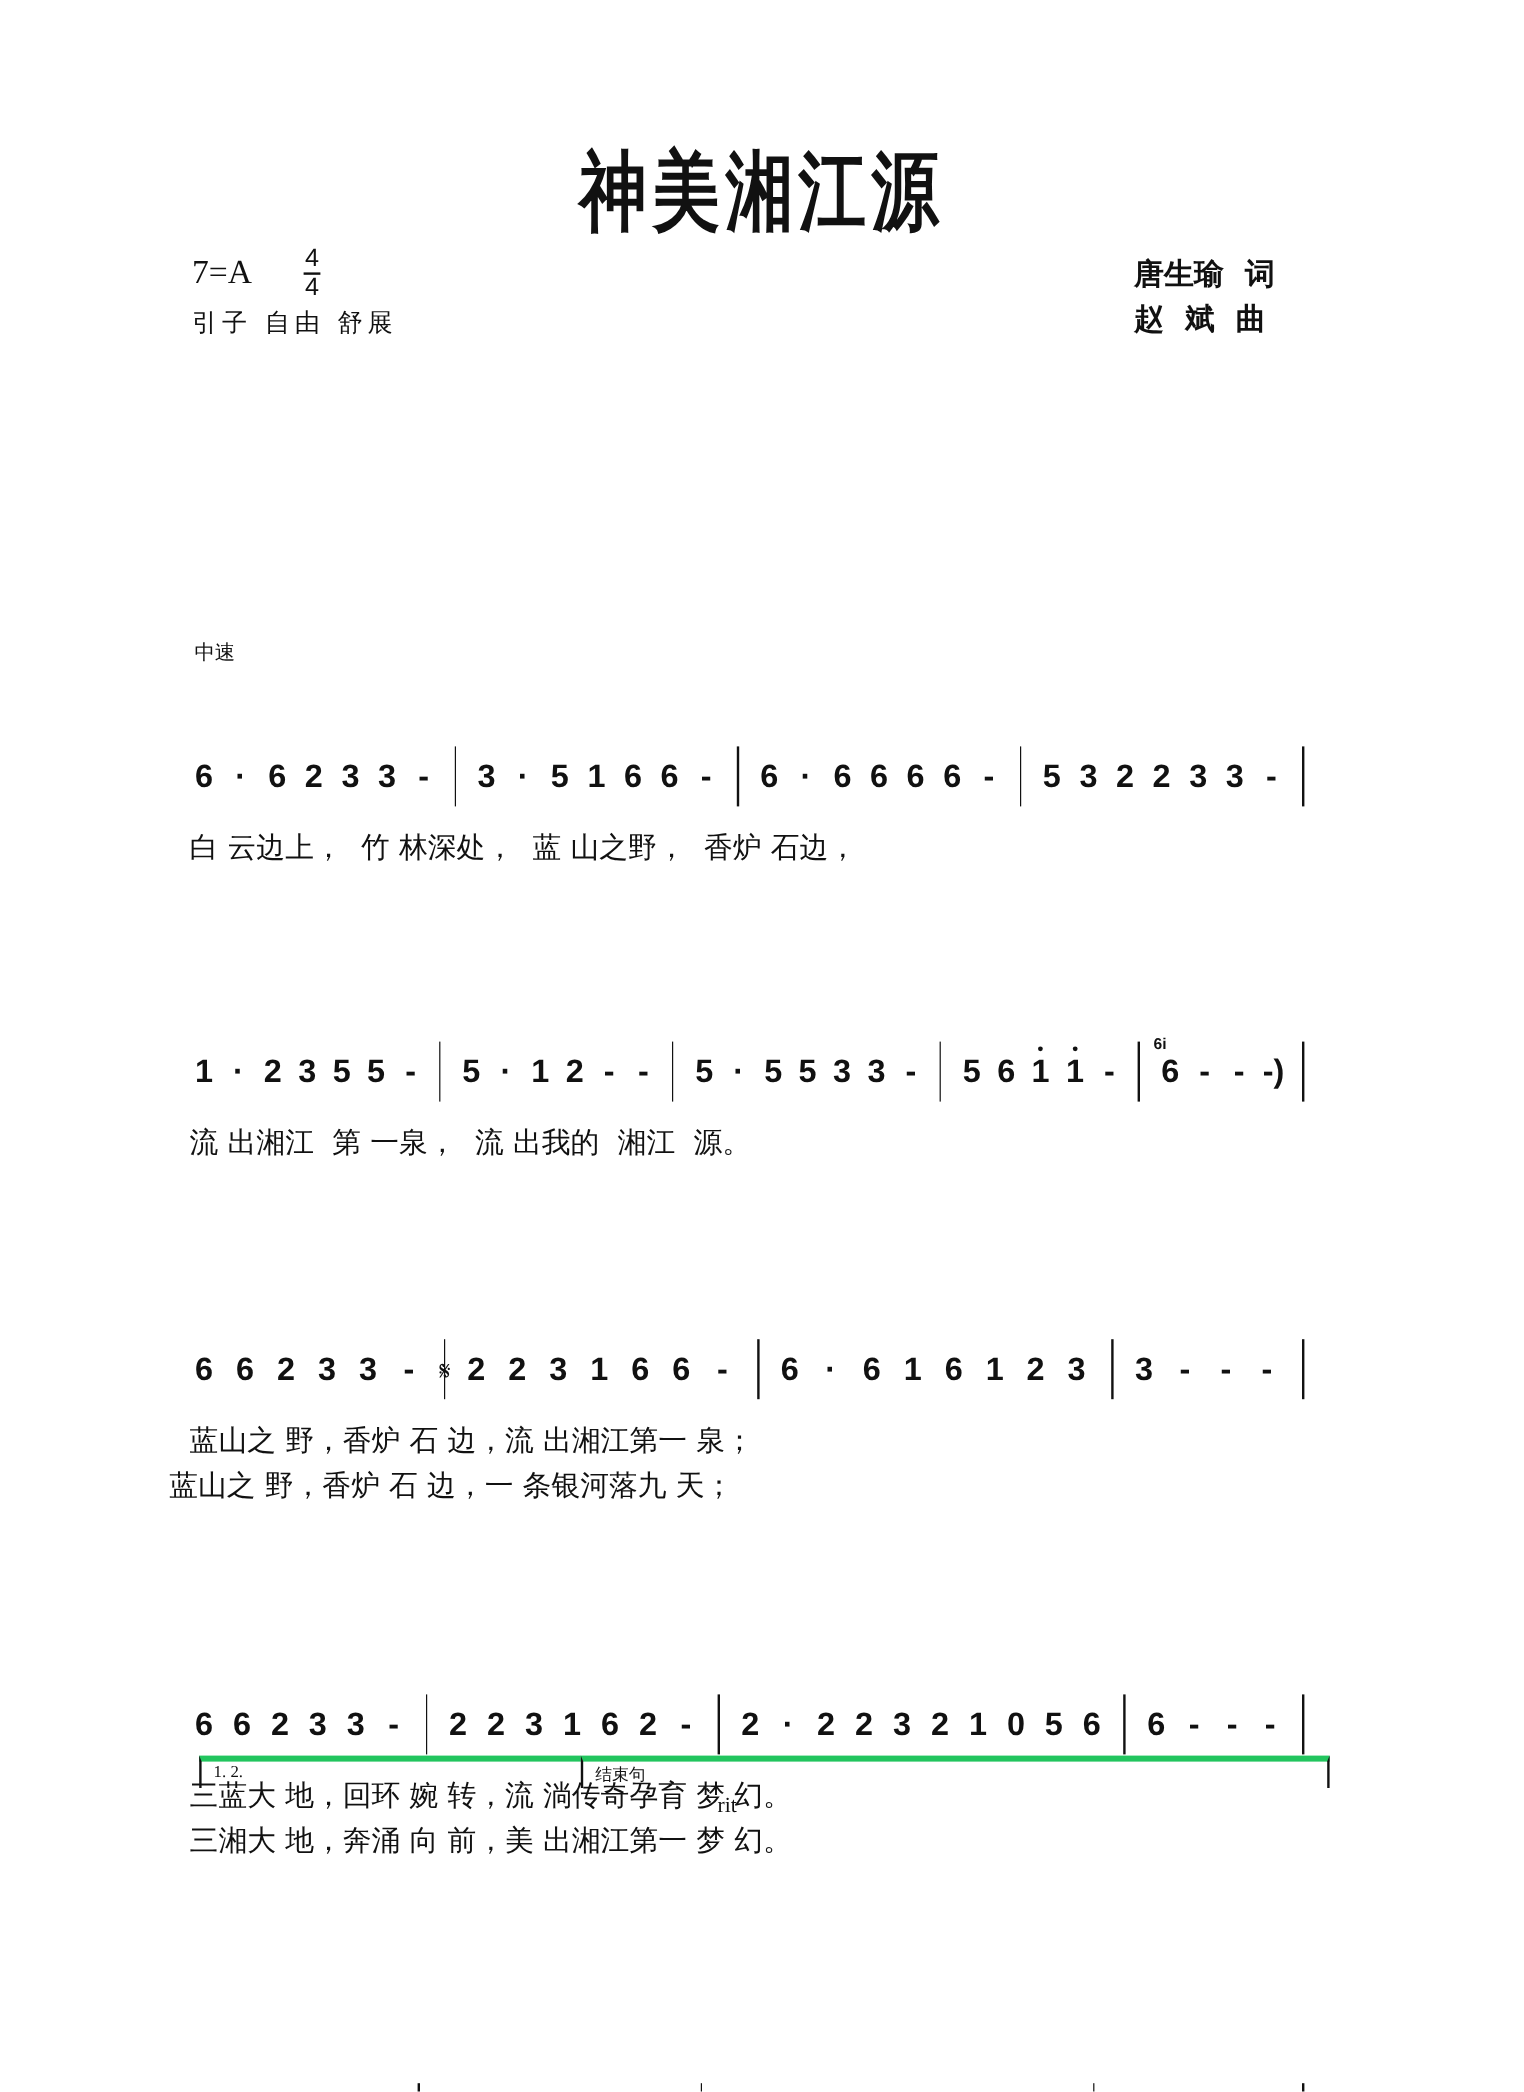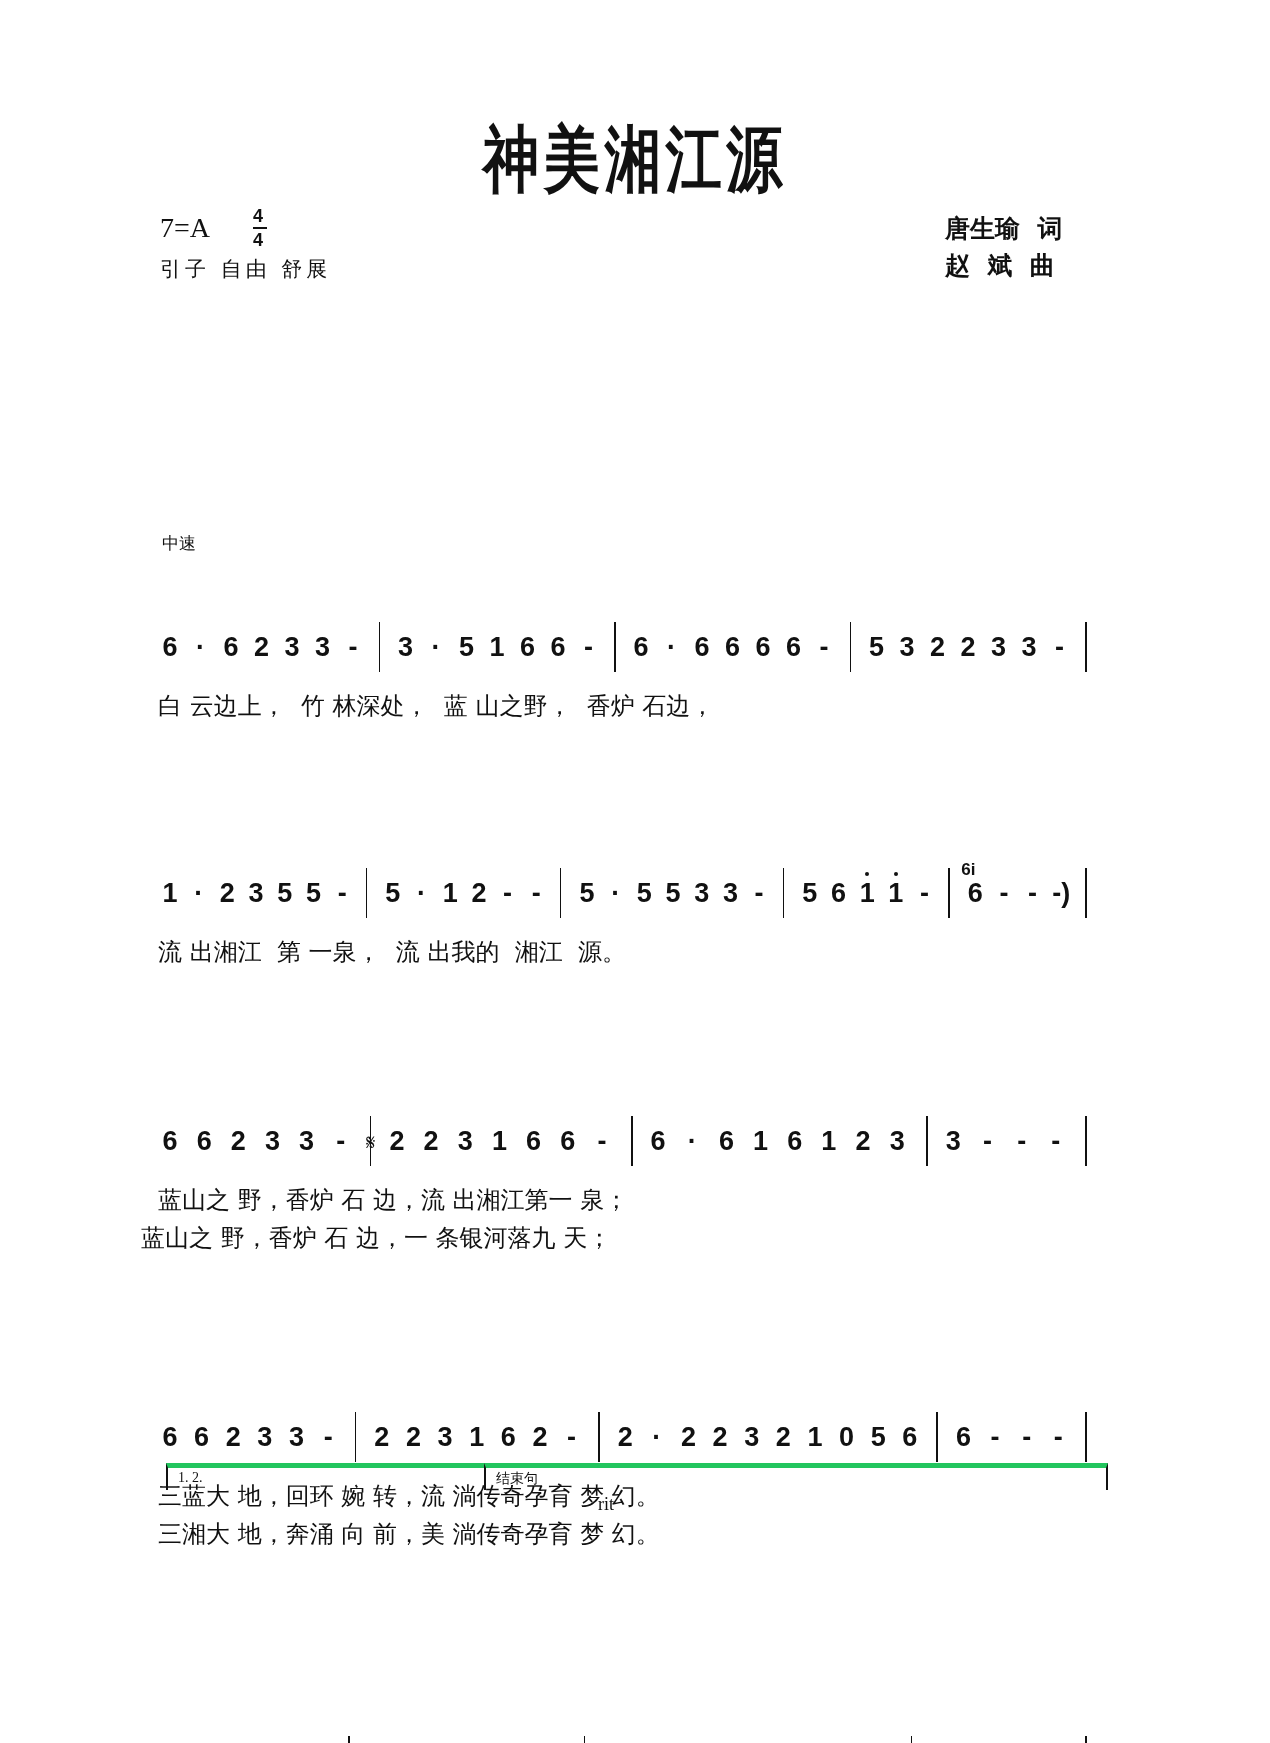--- a/index.html
+++ b/index.html
@@ -2,35 +2,35 @@
 <html><head>
 <meta charset="utf-8">
 <style>
   html, body { margin:0; padding:0; background:#ffffff; }
   body { width:1270px; height:1743px; position:relative; overflow:hidden;
          font-family:"DejaVu Sans", sans-serif; color:#111; }
   .title { position:absolute; left:0; width:1270px; top:112px; text-align:center;
            font-family:"DejaVu Sans", sans-serif; font-weight:bold; font-size:72px;
            letter-spacing:6px; transform:scaleX(0.78); transform-origin:635px 0; }
   .key { position:absolute; left:160px; top:212px; font-family:"Liberation Serif", serif; font-size:28px; }
-  .timesig { position:absolute; left:253px; top:206px; font-family:"Liberation Sans", sans-serif; font-weight:bold;
-             font-size:18px; line-height:20px; text-align:left; }
+  .timesig { position:absolute; left:253px; top:206px; font-family:"Liberation Sans", sans-serif; font-weight:normal;
+             font-size:21px; line-height:20px; text-align:center; }
   .timesig .bar { display:block; width:14px; height:1.5px; background:#111; margin:1px auto; }
   .intro { position:absolute; left:160px; top:255px; font-size:21px; letter-spacing:4px; }
   .credits { position:absolute; left:945px; top:210px; font-weight:bold; font-size:25px; line-height:37px; }
   .credits div { white-space:pre; }
   .tempo { position:absolute; font-size:17px; }
   .system { position:absolute; left:158px; width:950px; }
   .n { position:absolute; top:0; font-family:"Liberation Sans", sans-serif; font-weight:bold; font-size:27px;
        width:20px; text-align:center; line-height:34px; }
   .n.dash { font-weight:bold; }
   .n .od { position:absolute; left:8px; top:-4px; width:4px; height:4px; border-radius:50%; background:#111; }
   .barline { position:absolute; width:1.5px; background:#111; top:-8px; height:50px; }
   .lyr { position:absolute; left:0; font-size:24px; white-space:pre; letter-spacing:0px; }
-  .grace { position:absolute; font-family:"Liberation Sans", sans-serif; font-weight:bold; font-size:17px; line-height:12px; }
+  .grace { position:absolute; font-family:"Liberation Sans", sans-serif; font-weight:bold; font-size:13px; line-height:12px; }
   .volta { position:absolute; border-top:5px solid #22c55e; height:22px; }
   .volta .lbl { position:absolute; left:10px; top:2px; font-family:"Liberation Serif", serif; font-size:14px; white-space:pre; }
   .segno { position:absolute; font-family:"Liberation Serif", serif; font-size:22px; }
   .rit { position:absolute; font-family:"Liberation Serif", serif; font-size:18px; }
 </style>
 </head>
 <body>
 
 <div class="title">神美湘江源</div>
 
@@ -179,21 +179,21 @@
       <span class="n" style="left: 836.593px; top: 710px;">0</span>
       <span class="n" style="left: 868.222px; top: 710px;">5</span>
       <span class="n" style="left: 899.852px; top: 710px;">6</span>
       <span class="barline" style="left: 936.481px; top: 702px;"></span>
       <span class="n" style="left: 953.481px; top: 710px;">6</span>
       <span class="n dash" style="left: 985.111px; top: 710px;">-</span>
       <span class="n dash" style="left: 1016.74px; top: 710px;">-</span>
       <span class="n dash" style="left: 1048.37px; top: 710px;">-</span>
       <span class="barline" style="left: 1085px; top: 702px;"></span>
       <div class="lyr" style="left: 158px; top: 770px;">三蓝大 地，回环 婉 转，流 淌传奇孕育 梦 幻。</div>
-      <div class="lyr" style="left: 158px; top: 808px;">三湘大 地，奔涌 向 前，美 淌传奇孕育 梦 幻。</div>
+      <div class="lyr" style="left: 158px; top: 808px;">三湘大 地，奔涌 向 前，美 出湘江第一 梦 幻。</div>
     </div>
     <div class="system" style="top: 872px; left: 0px; width: 1270px;">
       <span class="barline" style="left: 348px; top: 864px;"></span>
       <span class="barline" style="left: 583.5px; top: 864px;"></span>
       <span class="barline" style="left: 910.5px; top: 864px;"></span>
       <span class="barline" style="left: 1085px; top: 864px;"></span>
     </div>
     <div class="system" style="top: 1022px; left: 0px; width: 1270px;"></div>
     <div class="system" style="top: 1170px; left: 0px; width: 1270px;"></div>
     <div class="system" style="top: 1322px; left: 0px; width: 1270px;"></div>

